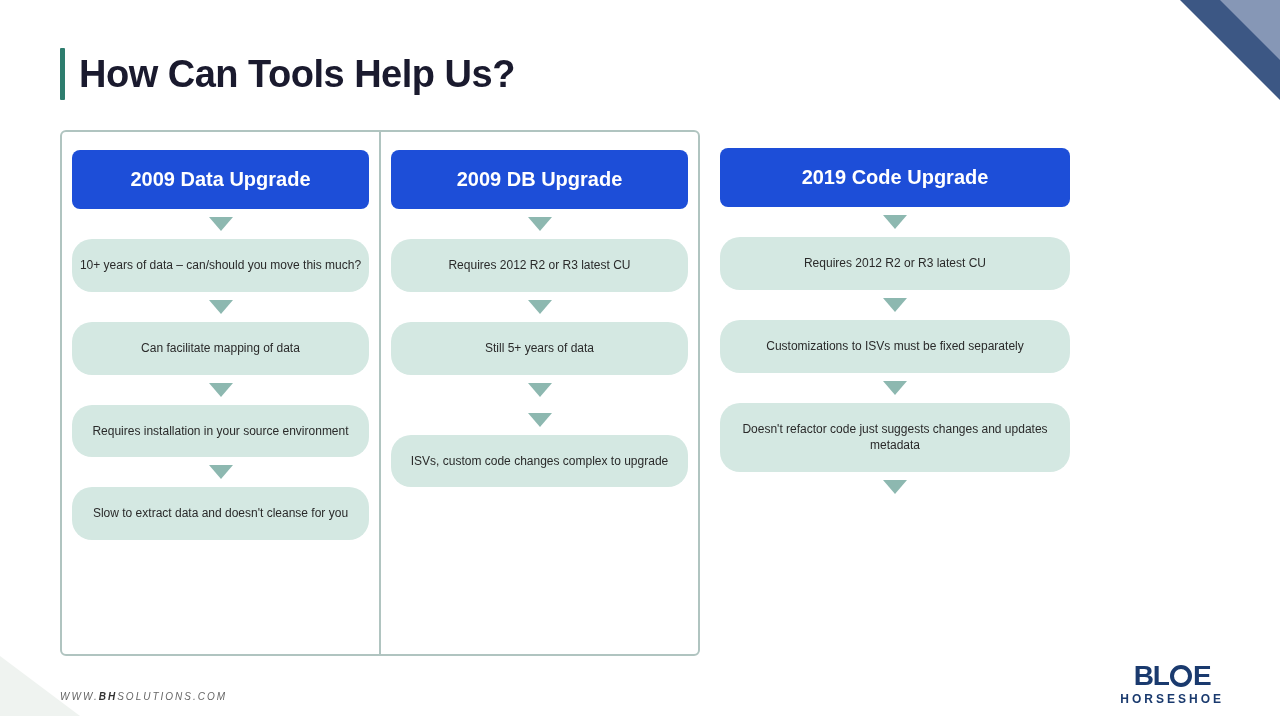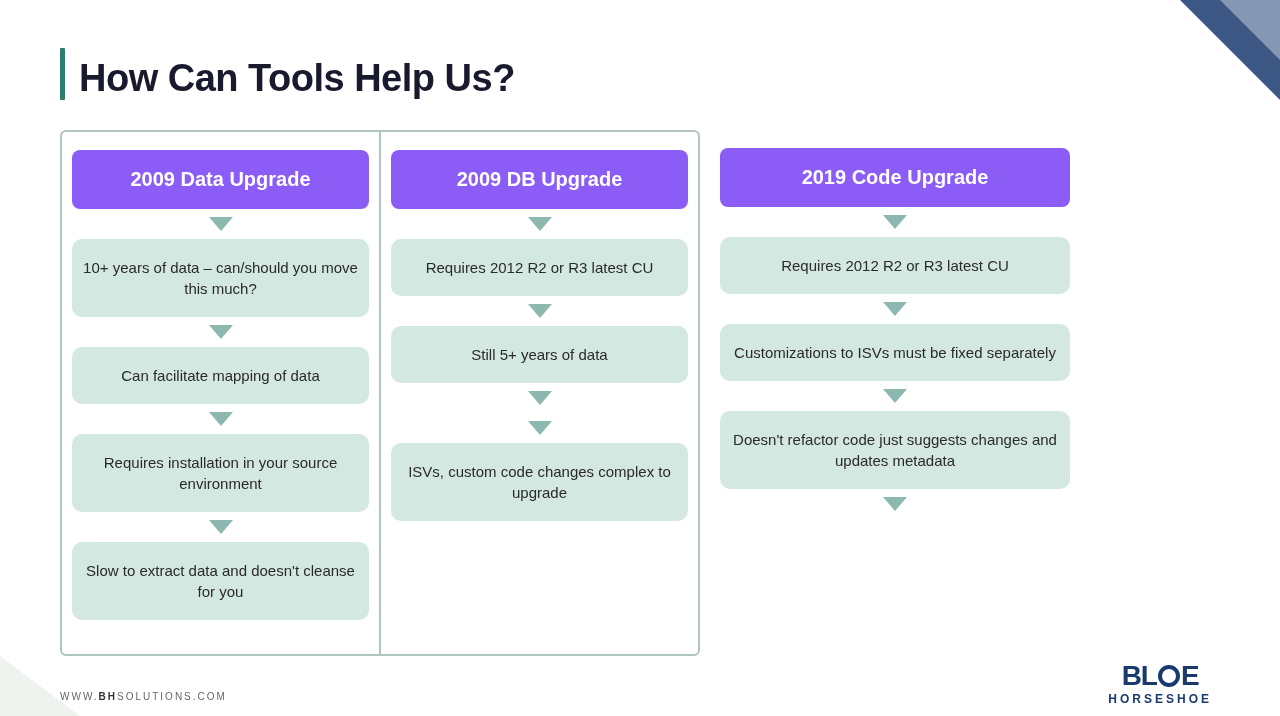--- a/index.html
+++ b/index.html
@@ -41,21 +41,21 @@
       bottom: 0;
       left: 0;
     }
 
     
     .page-title-wrapper {
       position: absolute;
       top: 48px;
       left: 60px;
       display: flex;
-      align-items: flex-end;
+      align-items: center;
     }
     .title-accent-bar {
       width: 5px;
       height: 52px;
       background: #2e7d6e;
       margin-right: 14px;
       border-radius: 1px;
     }
     .page-title {
       font-size: 38px;
@@ -107,21 +107,21 @@
       display: flex;
       flex-direction: column;
       align-items: center;
       padding: 0 10px 20px 20px;
       gap: 0;
     }
 
     
     .col-header {
       width: 100%;
-      background: #8b5cf6;
+      background: #1d4ed8;
       color: #ffffff;
       font-size: 20px;
       font-weight: 700;
       text-align: center;
       padding: 18px 10px;
       border-radius: 8px;
       margin-top: 18px;
       margin-bottom: 0;
     }
 
@@ -133,54 +133,55 @@
       border-right: 12px solid transparent;
       border-top: 14px solid #8db8b0;
       margin: 8px 0;
       flex-shrink: 0;
     }
 
     
     .content-box {
       width: 100%;
       background: #d4e8e2;
-      border-radius: 10px;
+      border-radius: 20px;
       text-align: center;
       padding: 18px 6px;
-      font-size: 15px;
+      font-size: 12px;
       color: #2a2a2a;
       line-height: 1.4;
       flex-shrink: 0;
     }
 
     
     .footer {
       position: absolute;
       bottom: 14px;
       left: 60px;
       display: flex;
       align-items: center;
       gap: 8px;
     }
     .footer-url {
       font-size: 10px;
       letter-spacing: 2px;
       color: #666;
       font-weight: 400;
+      font-style: italic;
     }
     .footer-url span {
       font-weight: 700;
       color: #333;
     }
 
     
     .logo-wrapper {
       position: absolute;
       bottom: 10px;
-      right: 68px;
+      right: 56px;
       display: flex;
       flex-direction: column;
       align-items: center;
     }
     .logo-blue {
       font-size: 28px;
       font-weight: 900;
       color: #1a3a6e;
       letter-spacing: -1px;
       line-height: 1;

